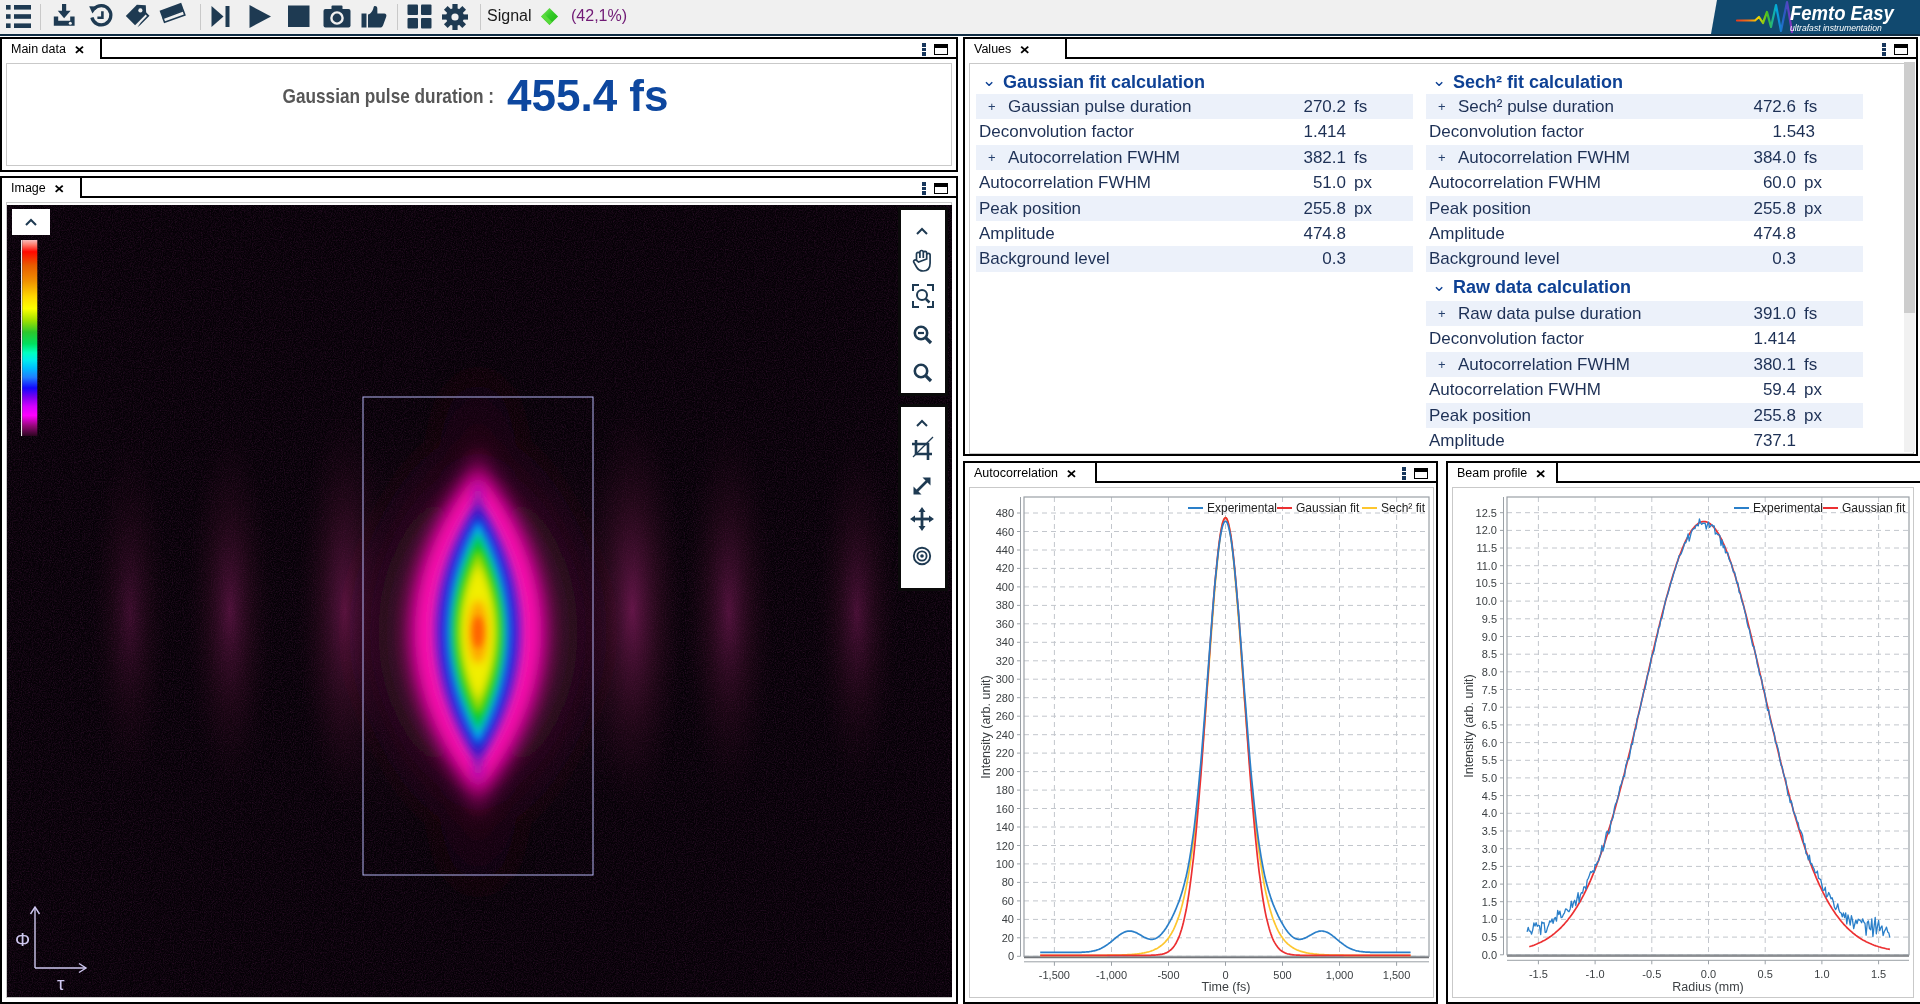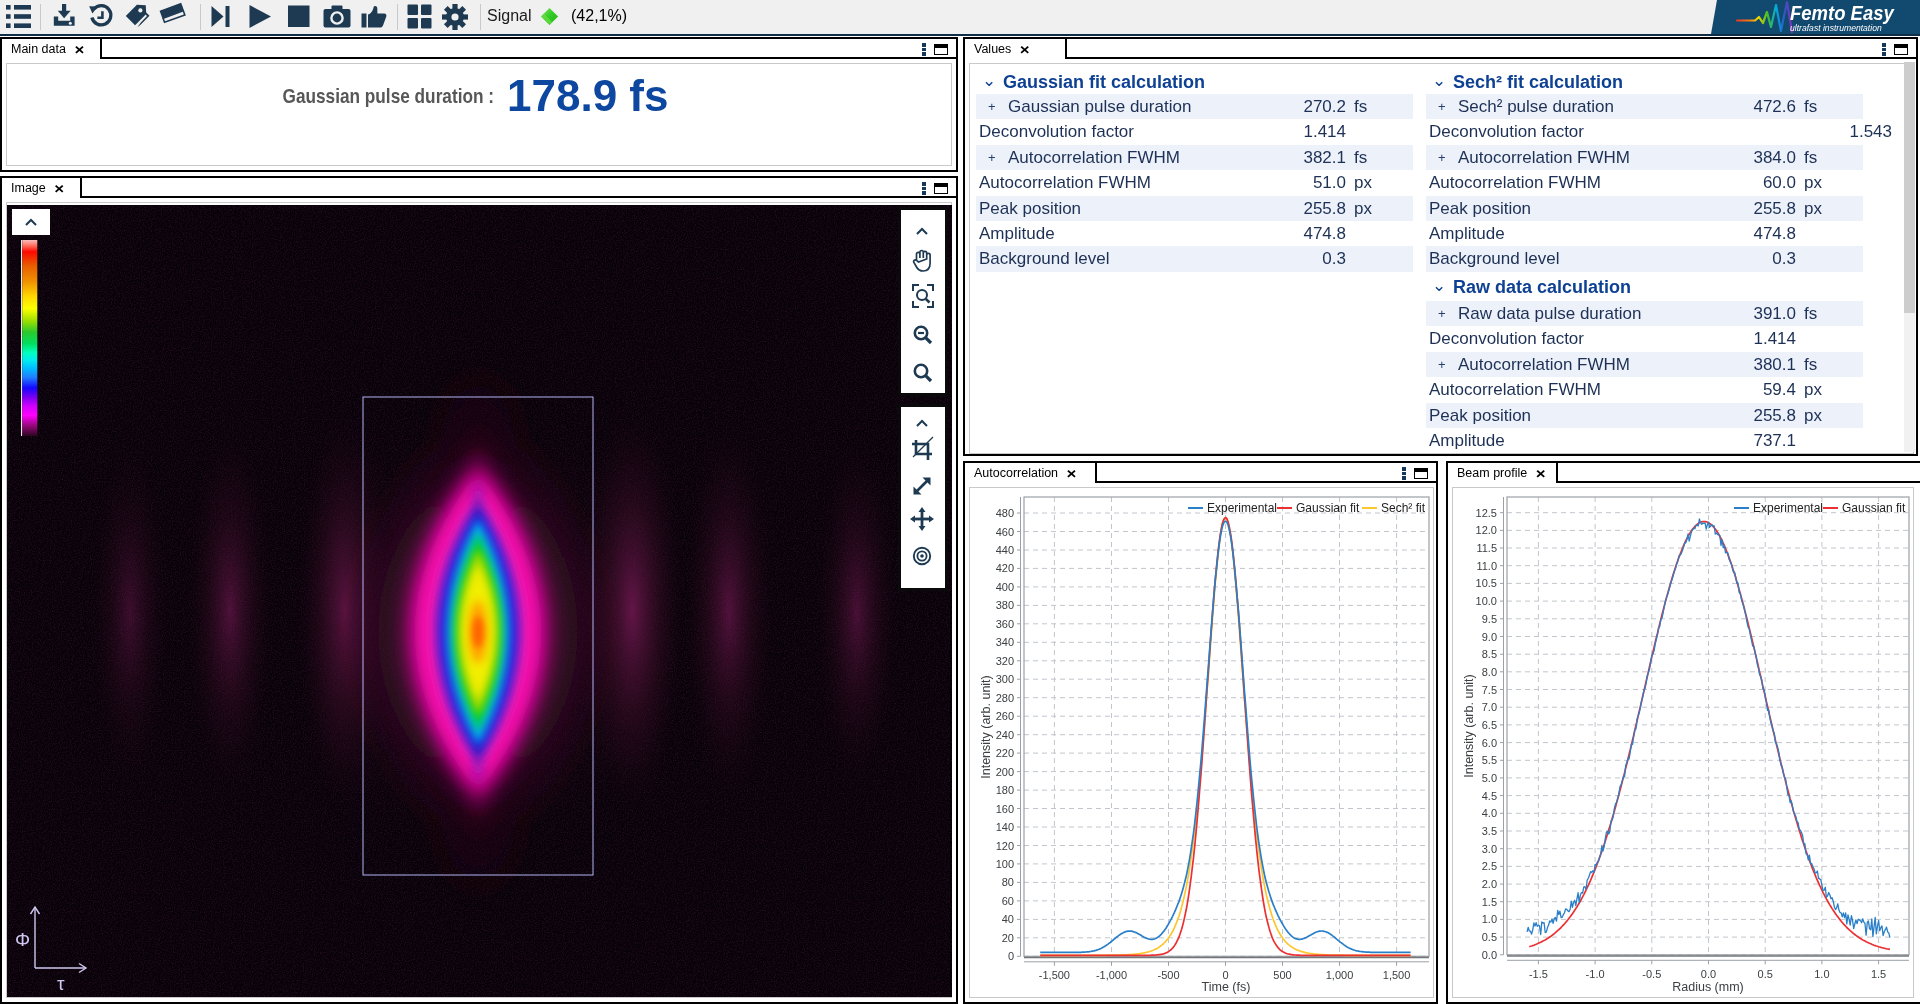--- a/index.html
+++ b/index.html
@@ -4,21 +4,21 @@
 <style>
 * { margin:0; padding:0; box-sizing:border-box; }
 html,body { width:1920px; height:1004px; overflow:hidden; background:#fff;
   font-family:"Liberation Sans", sans-serif; }
 #root { position:absolute; left:0; top:0; width:1920px; height:1004px; }
 
 #toolbar { position:absolute; left:0; top:0; width:1920px; height:36px;
   background:#f0f0f0; border-bottom:2px solid #0f2d44; }
 .tsep { position:absolute; top:4px; width:1px; height:26px; background:#c9c9c9; }
 #sigtxt { position:absolute; left:487px; top:7px; font-size:16px; color:#1a1a1a; }
-#pcttxt { position:absolute; left:571px; top:7px; font-size:16px; color:#000000; }
+#pcttxt { position:absolute; left:571px; top:7px; font-size:16px; color:#701a75; }
 #sigdiamond { position:absolute; left:540px; top:7px; width:19px; height:19px; }
 
 #logo { position:absolute; left:1722px; top:0; width:198px; height:34px; background:#11496f; }
 #logoslant { position:absolute; left:1714px; top:0; width:16px; height:34px; background:#11496f;
   transform:skewX(-10deg); }
 #logotext { position:absolute; left:1790px; top:1px; color:#fff; font-size:21px; font-style:italic;
   font-weight:bold; transform:scaleX(0.88); transform-origin:0 50%; }
 #logosub { position:absolute; left:1790px; top:23px; color:#fff; font-size:8.6px; font-style:italic; }
 
 .panel { position:absolute; background:#fff; border:2px solid #000; }
@@ -172,21 +172,21 @@
       </div>
     <div class="dots" style="right:30px">
         <i></i>
         <i></i>
         <i></i>
       </div>
     <div class="maxi" style="right:8px"></div>
     <div class="cbox" style="left:4px;top:24px;width:946px;height:103px"></div>
   </div>
   <div id="md-label">Gaussian pulse duration :</div>
-  <div id="md-value">178.9 fs</div>
+  <div id="md-value">455.4 fs</div>
 
   <div class="panel" style="left:0;top:176px;width:958px;height:828px">
     <div class="tabrow">
         <div class="tab" style="width:82px">Image <span class="x">✕</span></div>
       </div>
     <div class="dots" style="right:30px">
         <i></i>
         <i></i>
         <i></i>
       </div>
@@ -401,21 +401,21 @@
     <span class="vlab" style="left:979px;top:246.4px">Background level</span>
     <span class="vval" style="left:1226px;top:246.4px">0.3</span>
 <span class="vchev" style="left:1432px;top:70.5px">⌄</span>
     <span class="vhead" style="left:1453px;top:70.5px">Sech² fit calculation</span>
 <div class="vband" style="left:1426px;top:94.0px"></div>
     <span class="plus" style="left:1438px;top:94.0px">+</span>
     <span class="vlab" style="left:1458px;top:94.0px">Sech² pulse duration</span>
     <span class="vval" style="left:1676px;top:94.0px">472.6</span>
     <span class="vunit" style="left:1804px;top:94.0px">fs</span>
 <span class="vlab" style="left:1429px;top:119.4px">Deconvolution factor</span>
-    <span class="vval" style="left:1772px;top:119.4px">1.543</span>
+    <span class="vval" style="left:1695px;top:119.4px">1.543</span>
 <div class="vband" style="left:1426px;top:144.8px"></div>
     <span class="plus" style="left:1438px;top:144.8px">+</span>
     <span class="vlab" style="left:1458px;top:144.8px">Autocorrelation FWHM</span>
     <span class="vval" style="left:1676px;top:144.8px">384.0</span>
     <span class="vunit" style="left:1804px;top:144.8px">fs</span>
 <span class="vlab" style="left:1429px;top:170.2px">Autocorrelation FWHM</span>
     <span class="vval" style="left:1676px;top:170.2px">60.0</span>
     <span class="vunit" style="left:1804px;top:170.2px">px</span>
 <div class="vband" style="left:1426px;top:195.6px"></div>
     <span class="vlab" style="left:1429px;top:195.6px">Peak position</span>

